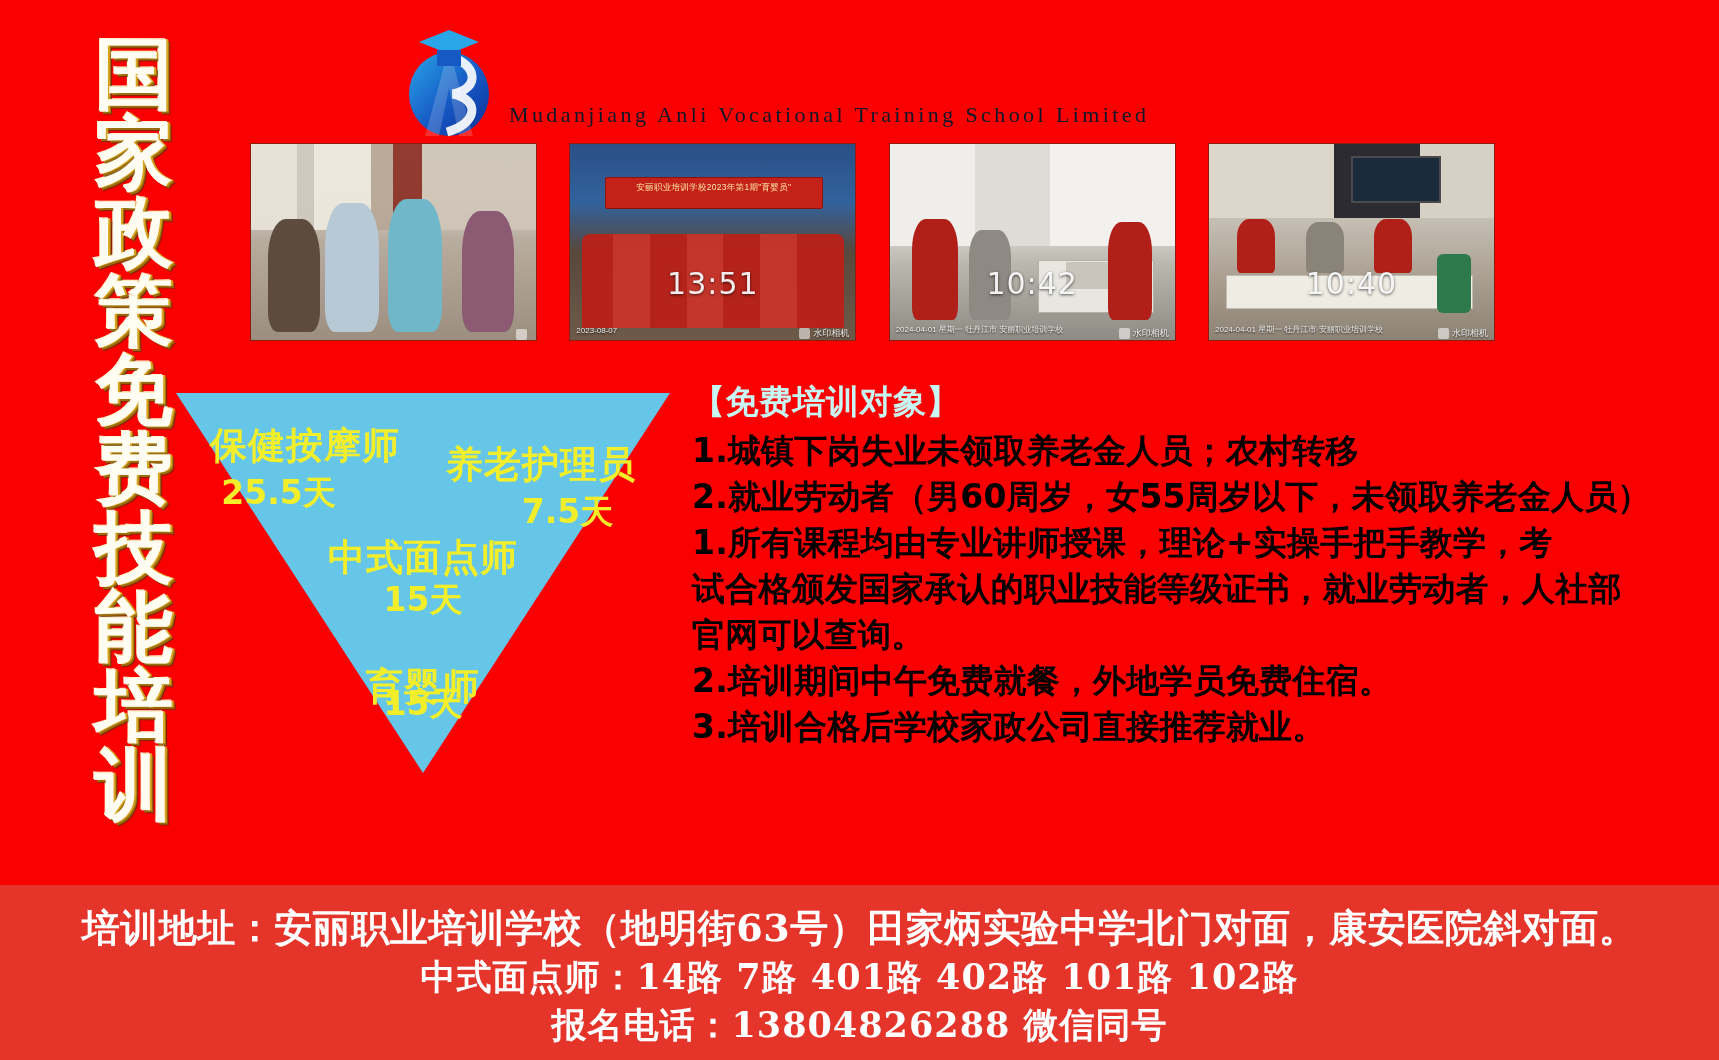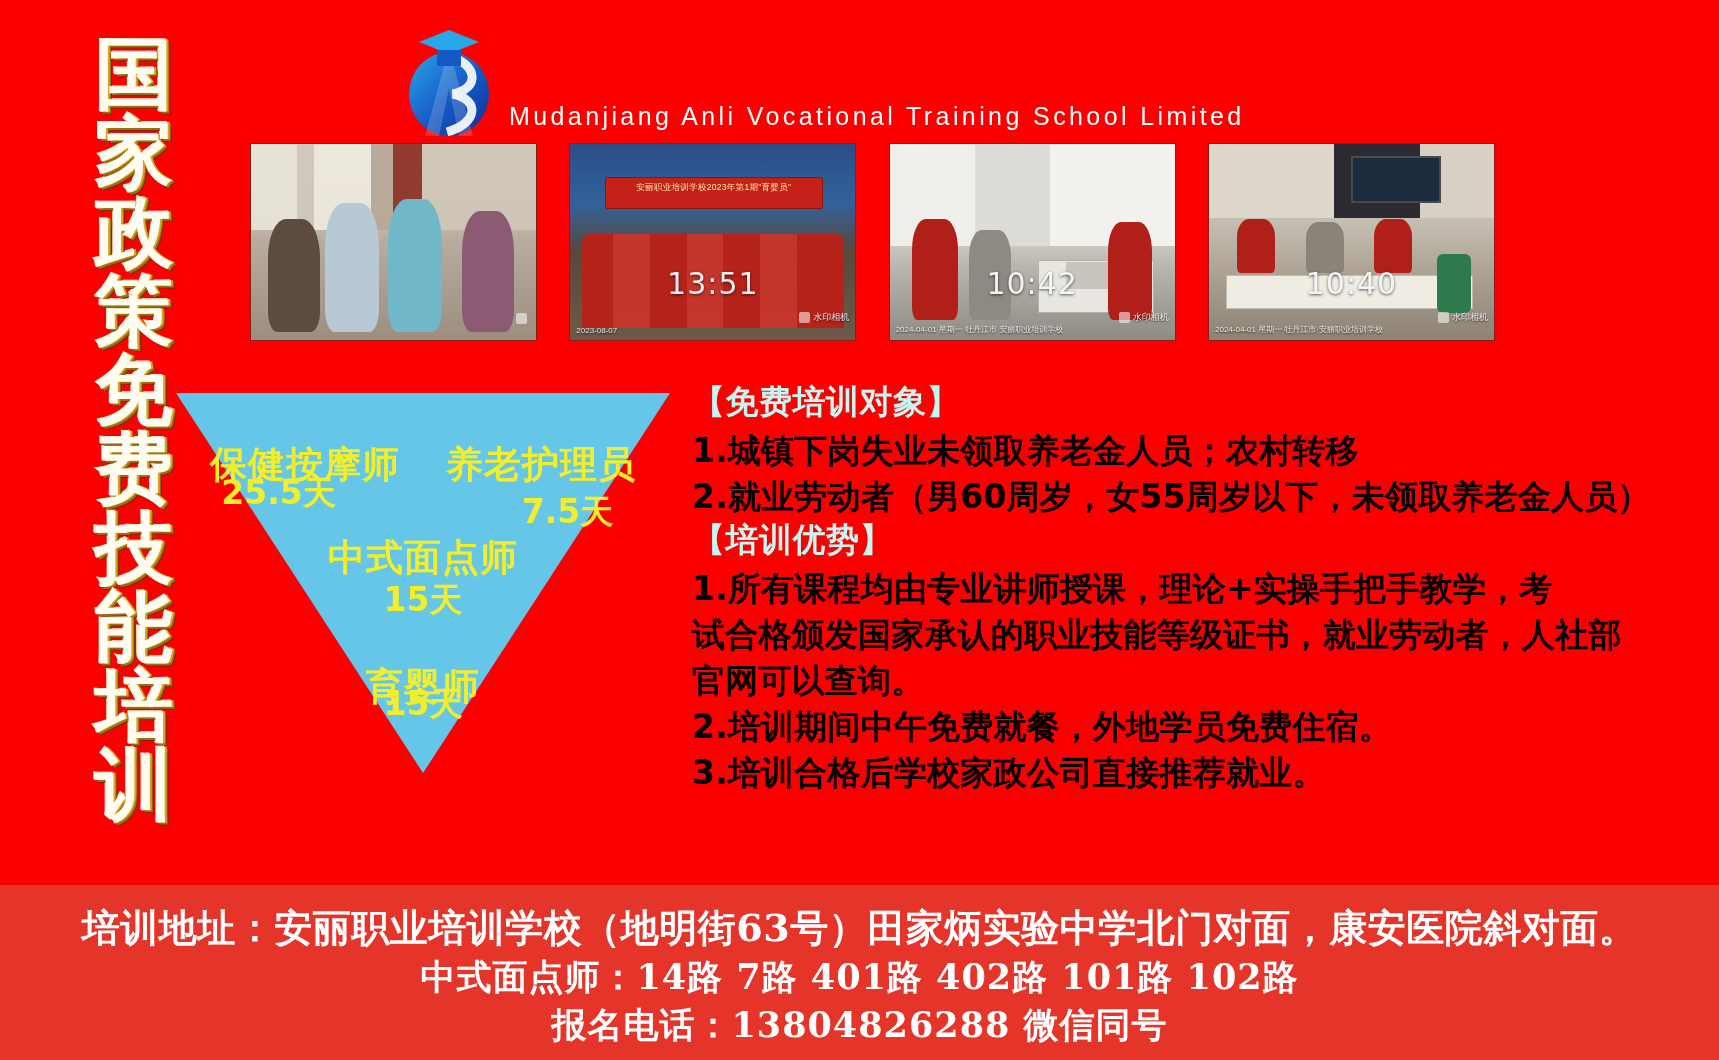--- a/index.html
+++ b/index.html
@@ -69,24 +69,24 @@
     font-size: 54px;
     line-height: 62px;
     letter-spacing: 3px;
     color: #0d0d0d;
     white-space: nowrap;
   }
   #company-name-en {
     position: absolute;
     left: 114px;
     top: 84px;
-    font-family: Liberation Sans, sans-serif;
-    font-size: 25px;
+    font-family: Liberation Serif, serif;
+    font-size: 22px;
     letter-spacing: 3.4px;
-    color: #ffffff;
+    color: #0f172a;
     white-space: nowrap;
   }
 
   
   #photo-strip {
     position: absolute;
     left: 250px;
     top: 143px;
     width: 1245px;
     height: 200px;
@@ -118,21 +118,21 @@
     left: 6px;
     bottom: 5px;
     font-size: 8px;
     color: rgba(255,255,255,.88);
     text-shadow: 0 1px 2px rgba(0,0,0,.8);
     white-space: nowrap;
   }
   .photo .wm-right {
     position: absolute;
     right: 6px;
-    bottom: 16px;
+    bottom: 0;
     font-size: 9px;
     color: rgba(255,255,255,.9);
     text-shadow: 0 1px 2px rgba(0,0,0,.8);
     white-space: nowrap;
     display: flex;
     align-items: center;
     gap: 3px;
   }
   .wm-badge {
     display: inline-block;
@@ -199,21 +199,21 @@
   .tri-row { position: absolute; width: 100%; text-align: center; color: #f2ee2a; }
   .tri-course {
     font-family: "DejaVu Sans", "Liberation Sans", sans-serif;
     font-weight: bold;
     letter-spacing: 1px;
   }
   .tri-days {
     font-family: "DejaVu Sans", "Liberation Sans", sans-serif;
     font-weight: bold;
   }
-  #tri-row1 { top: 28px; display: flex; justify-content: center; gap: 26px; align-items: flex-end; }
+  #tri-row1 { top: 28px; display: flex; justify-content: center; gap: 26px; }
   #tri-row1 .tri-course { font-size: 37px; }
   #tri-row1b { top: 78px; display: flex; justify-content: flex-end; gap: 84px; }
   #tri-row1b .tri-days { font-size: 33px; }
   #tri-row2 { top: 140px; }
   #tri-row2 .tri-course { font-size: 37px; }
   #tri-row2b { top: 185px; }
   #tri-row2b .tri-days { font-size: 33px; }
   #tri-row3 { top: 245px; margin-top: 24px; }
   #tri-row3 .tri-course { font-size: 37px; }
   #tri-row3b { top: 289px; }
@@ -405,21 +405,20 @@
     </div>
     <div class="tri-row" id="tri-row3b">
       <span class="tri-days">15天</span>
     </div>
   </div>
 
   <div id="info-block">
     <div class="info-head">【免费培训对象】</div>
     <div class="info-line">1.城镇下岗失业未领取养老金人员；农村转移</div>
     <div class="info-line">2.就业劳动者（男60周岁，女55周岁以下，未领取养老金人员）</div>
-    <div class="info-head">【培训优势】</div>
     <div class="info-line">1.所有课程均由专业讲师授课，理论+实操手把手教学，考</div>
     <div class="info-line">试合格颁发国家承认的职业技能等级证书，就业劳动者，人社部</div>
     <div class="info-line">官网可以查询。</div>
     <div class="info-line">2.培训期间中午免费就餐，外地学员免费住宿。</div>
     <div class="info-line">3.培训合格后学校家政公司直接推荐就业。</div>
   </div>
 
   <div id="footer">
     <div class="foot-line" id="foot-address">培训地址：安丽职业培训学校（地明街63号）田家炳实验中学北门对面，康安医院斜对面。</div>
     <div class="foot-line" id="foot-bus">中式面点师：14路 7路 401路 402路 101路 102路</div>

